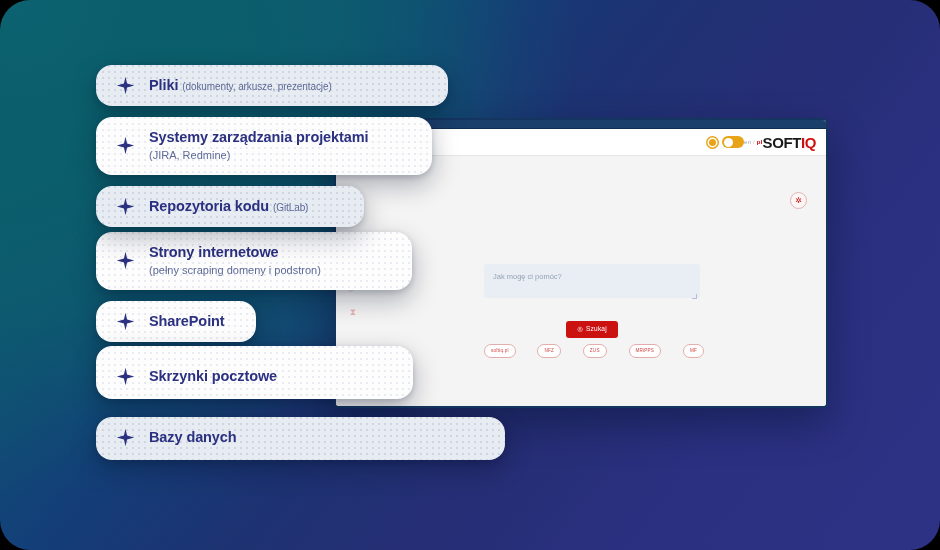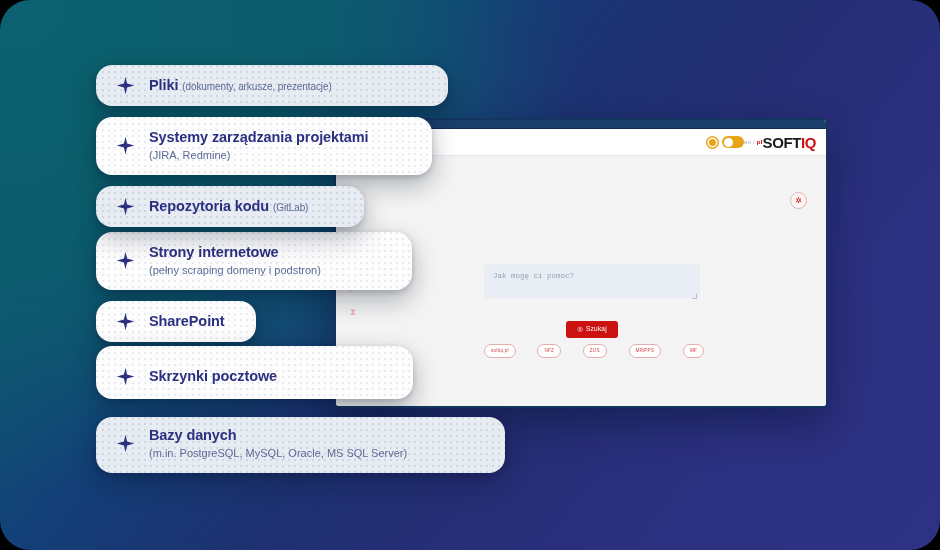--- a/index.html
+++ b/index.html
@@ -140,21 +140,21 @@
   }
 
   #prompt-input {
     width: 216px;
     height: 34px;
     background: #e9eef5;
     border: none;
     border-radius: 3px;
     color: #96a3b6;
     font-size: 7.5px;
-    font-family: Liberation Mono, monospace;
+    font-family: Liberation Sans, sans-serif;
     padding: 8px 9px;
     resize: none;
     outline: none;
     position: relative;
   }
   #prompt-input::placeholder { color: #96a3b6; }
 
   #resize-grip {
     position: absolute;
     right: 3px; bottom: 3px;
@@ -379,17 +379,16 @@
       <div class="card-title">Skrzynki pocztowe</div>
     </div>
   </div>
 
   <div class="feature-card" id="card-6">
     <svg class="sparkle-icon" viewBox="0 0 24 24">
       <path d="M12 1 L14 9.6 L23 12 L14 14.4 L12 23 L10 14.4 L1 12 L10 9.6 Z" fill="currentColor"></path>
     </svg>
     <div class="card-text">
       <div class="card-title">Bazy danych</div>
-      <div class="card-sub">(m.in. PostgreSQL, MySQL, Oracle, MS SQL Server)</div>
     </div>
   </div>
 
 </div>
 
 </body></html>

